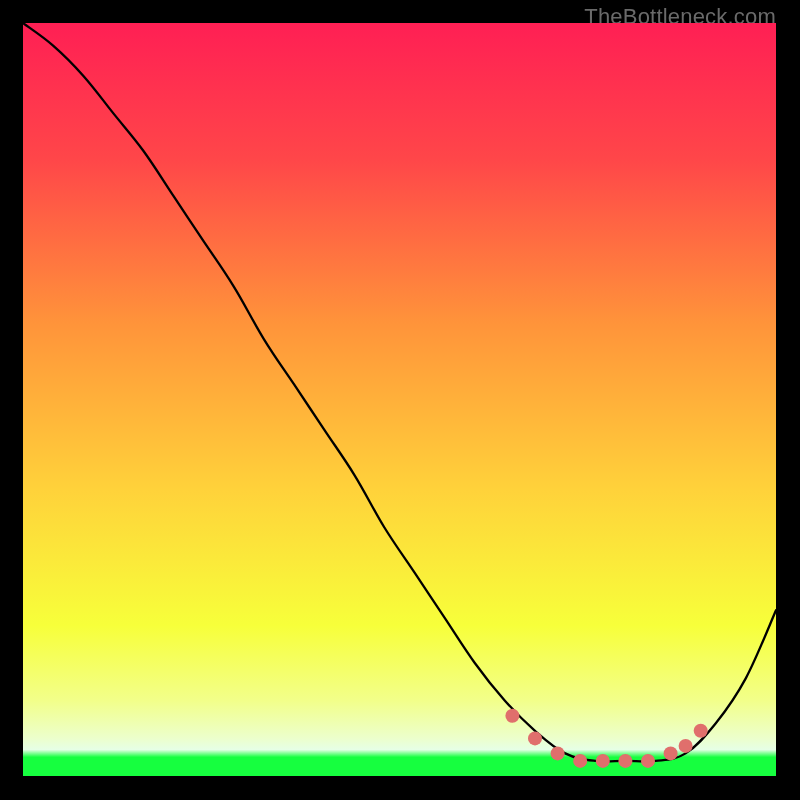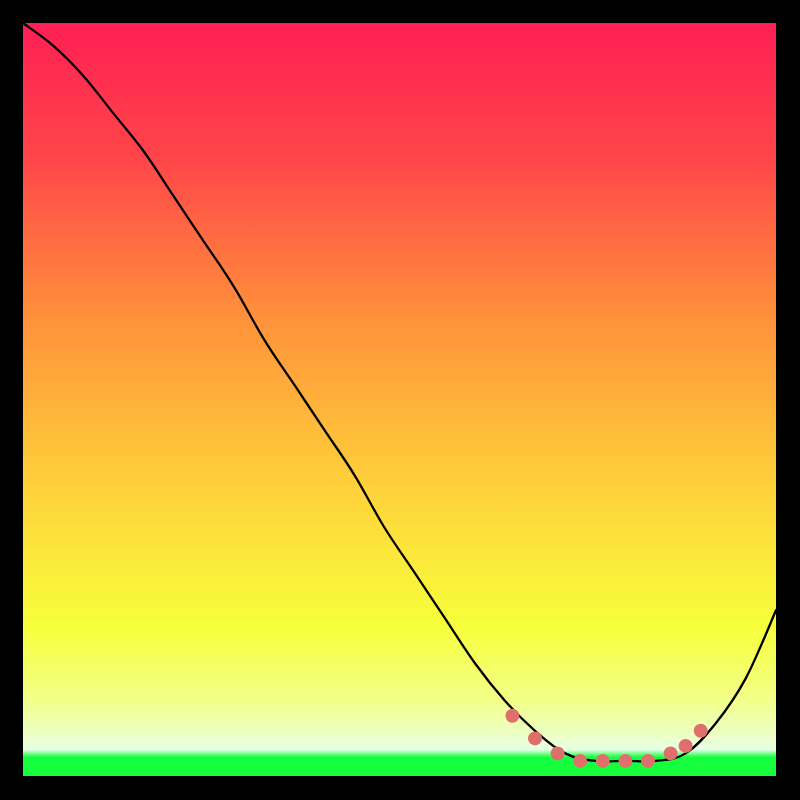--- a/index.html
+++ b/index.html
@@ -46,20 +46,21 @@
     left: 0;
     top: 0;
     width: 100%;
     height: 100%;
   }
 </style>
 </head>
 <body>
 <div class="stage">
 
+  <div class="watermark">TheBottleneck.com</div>
 
   <div class="plot-area">
     <svg class="gradient-bg" viewBox="0 0 753 753" preserveAspectRatio="none">
       <defs>
         <linearGradient id="bgGrad" x1="0" y1="0" x2="0" y2="1">
           <stop offset="0" stop-color="#ff1f54"></stop>
           <stop offset="0.18" stop-color="#ff4649"></stop>
           <stop offset="0.40" stop-color="#ff943a"></stop>
           <stop offset="0.62" stop-color="#ffd23a"></stop>
           <stop offset="0.80" stop-color="#f7ff3a"></stop>

